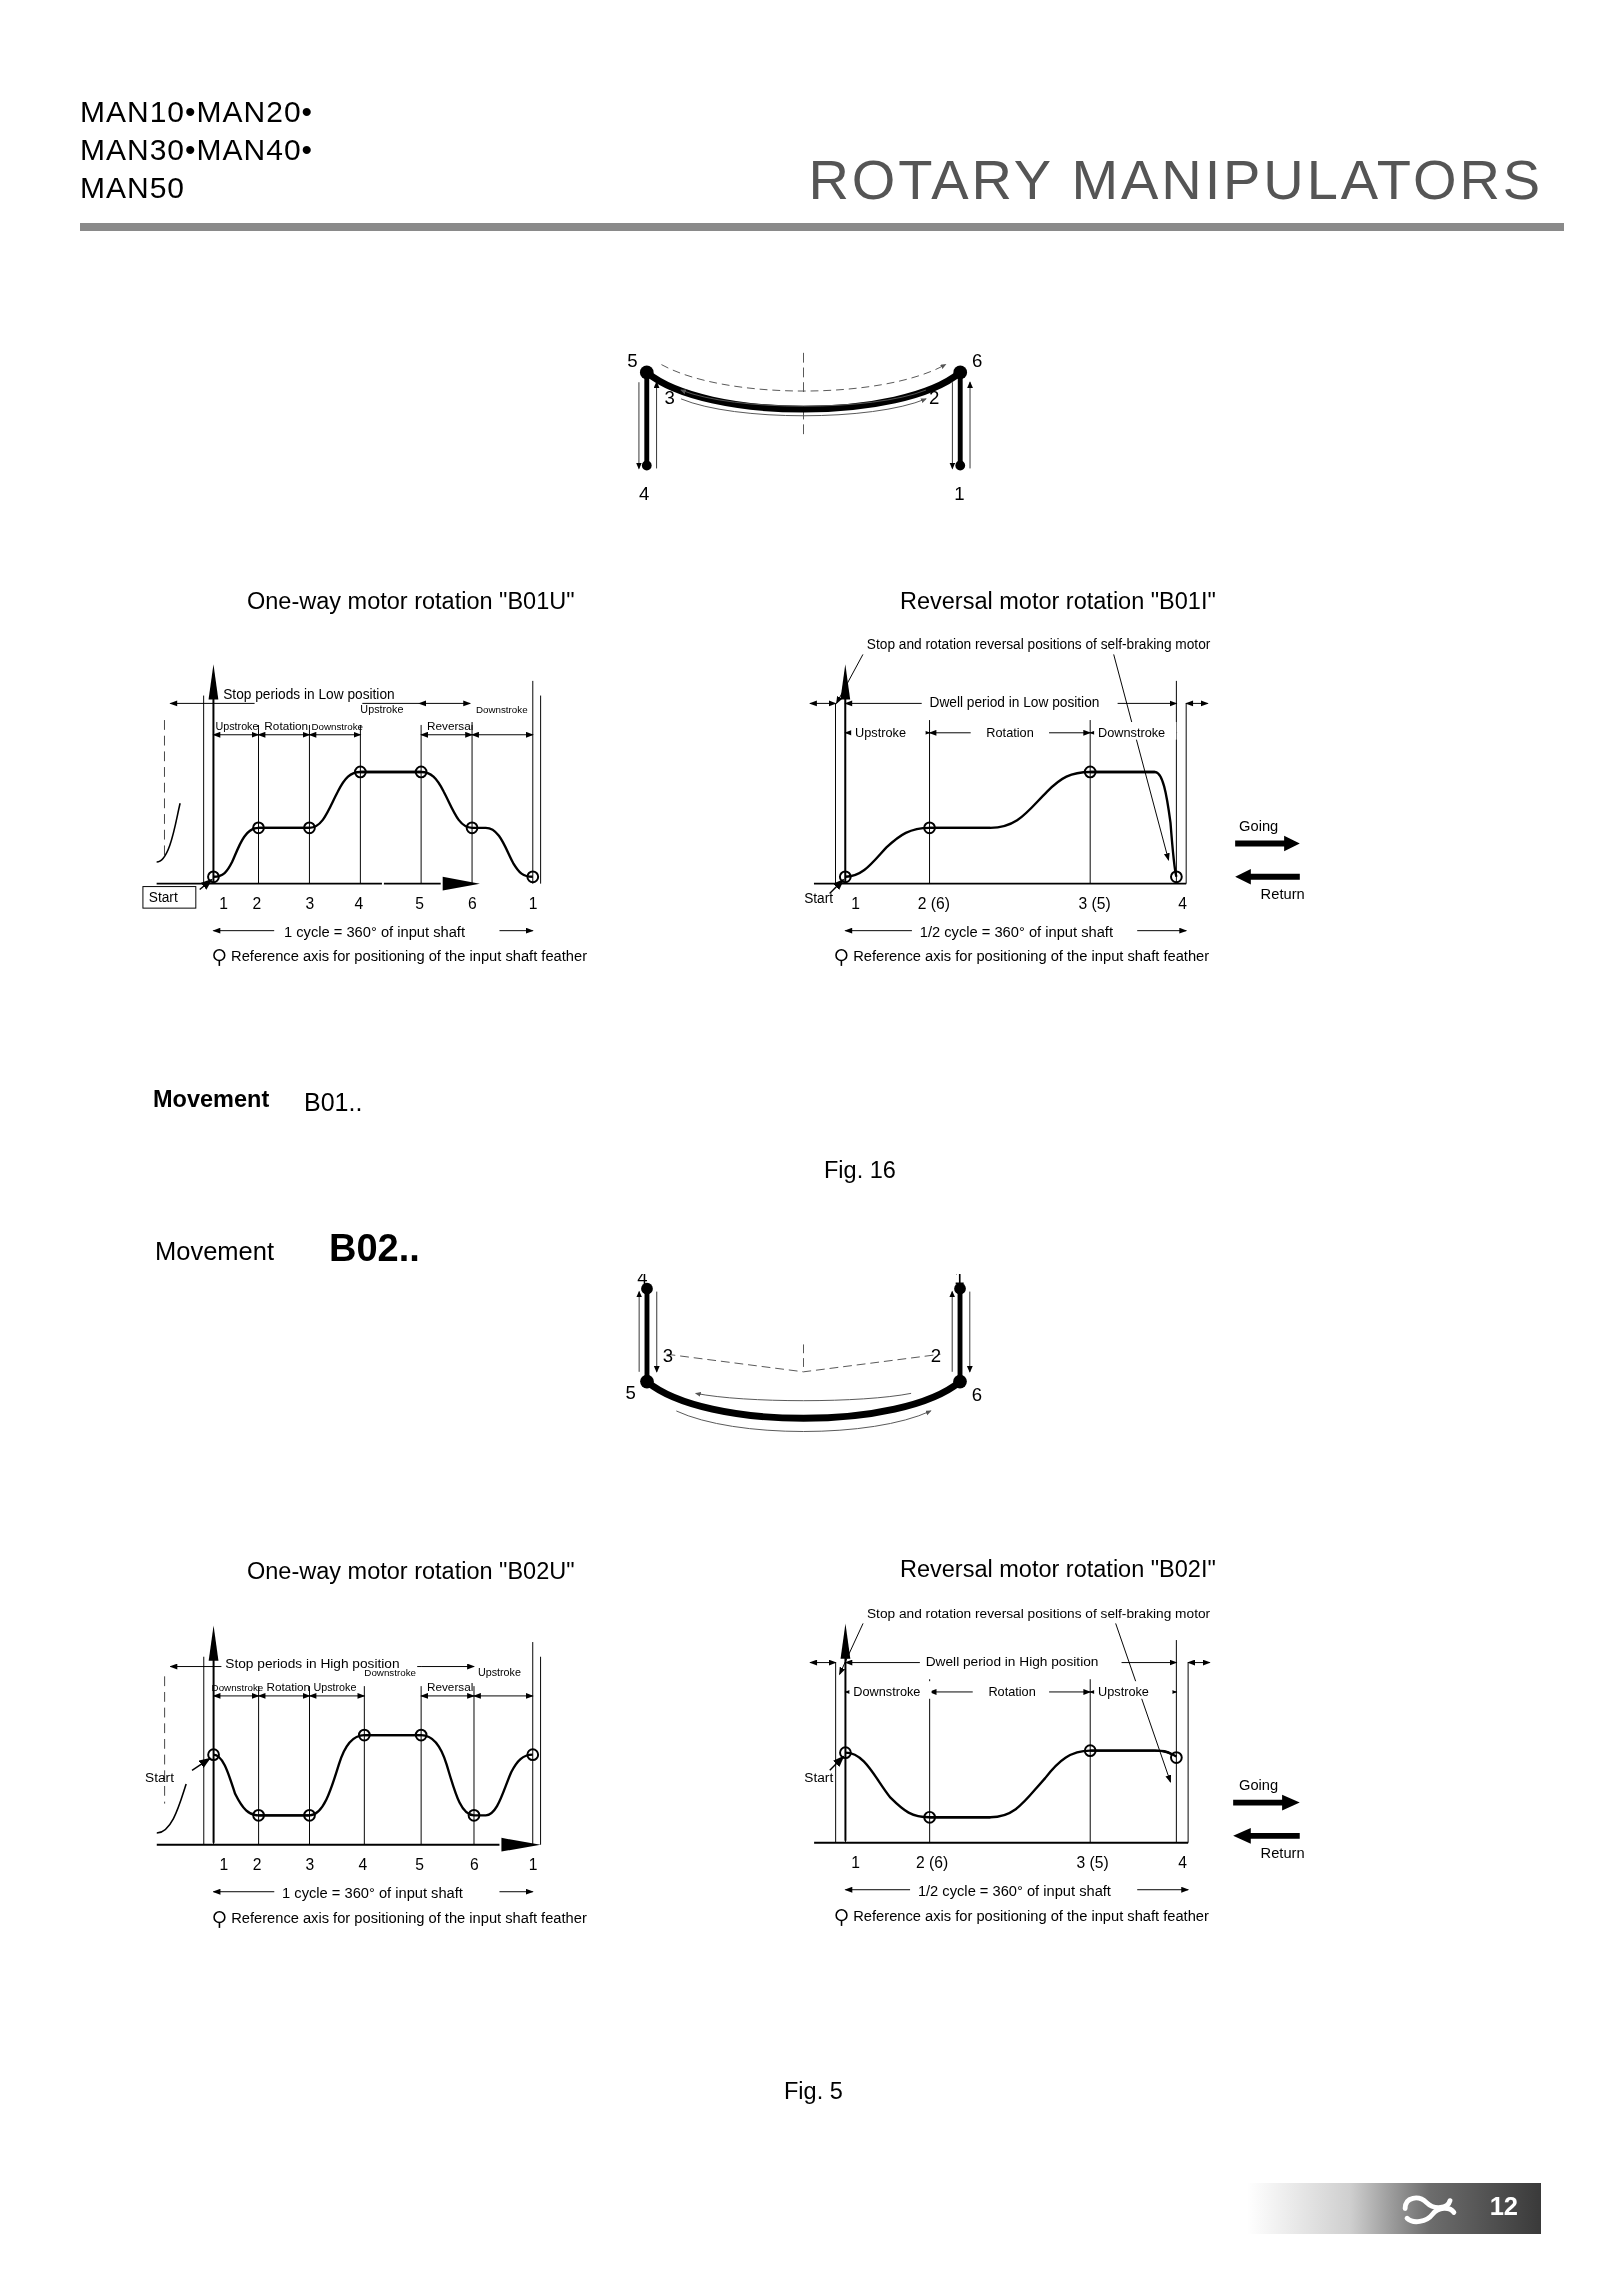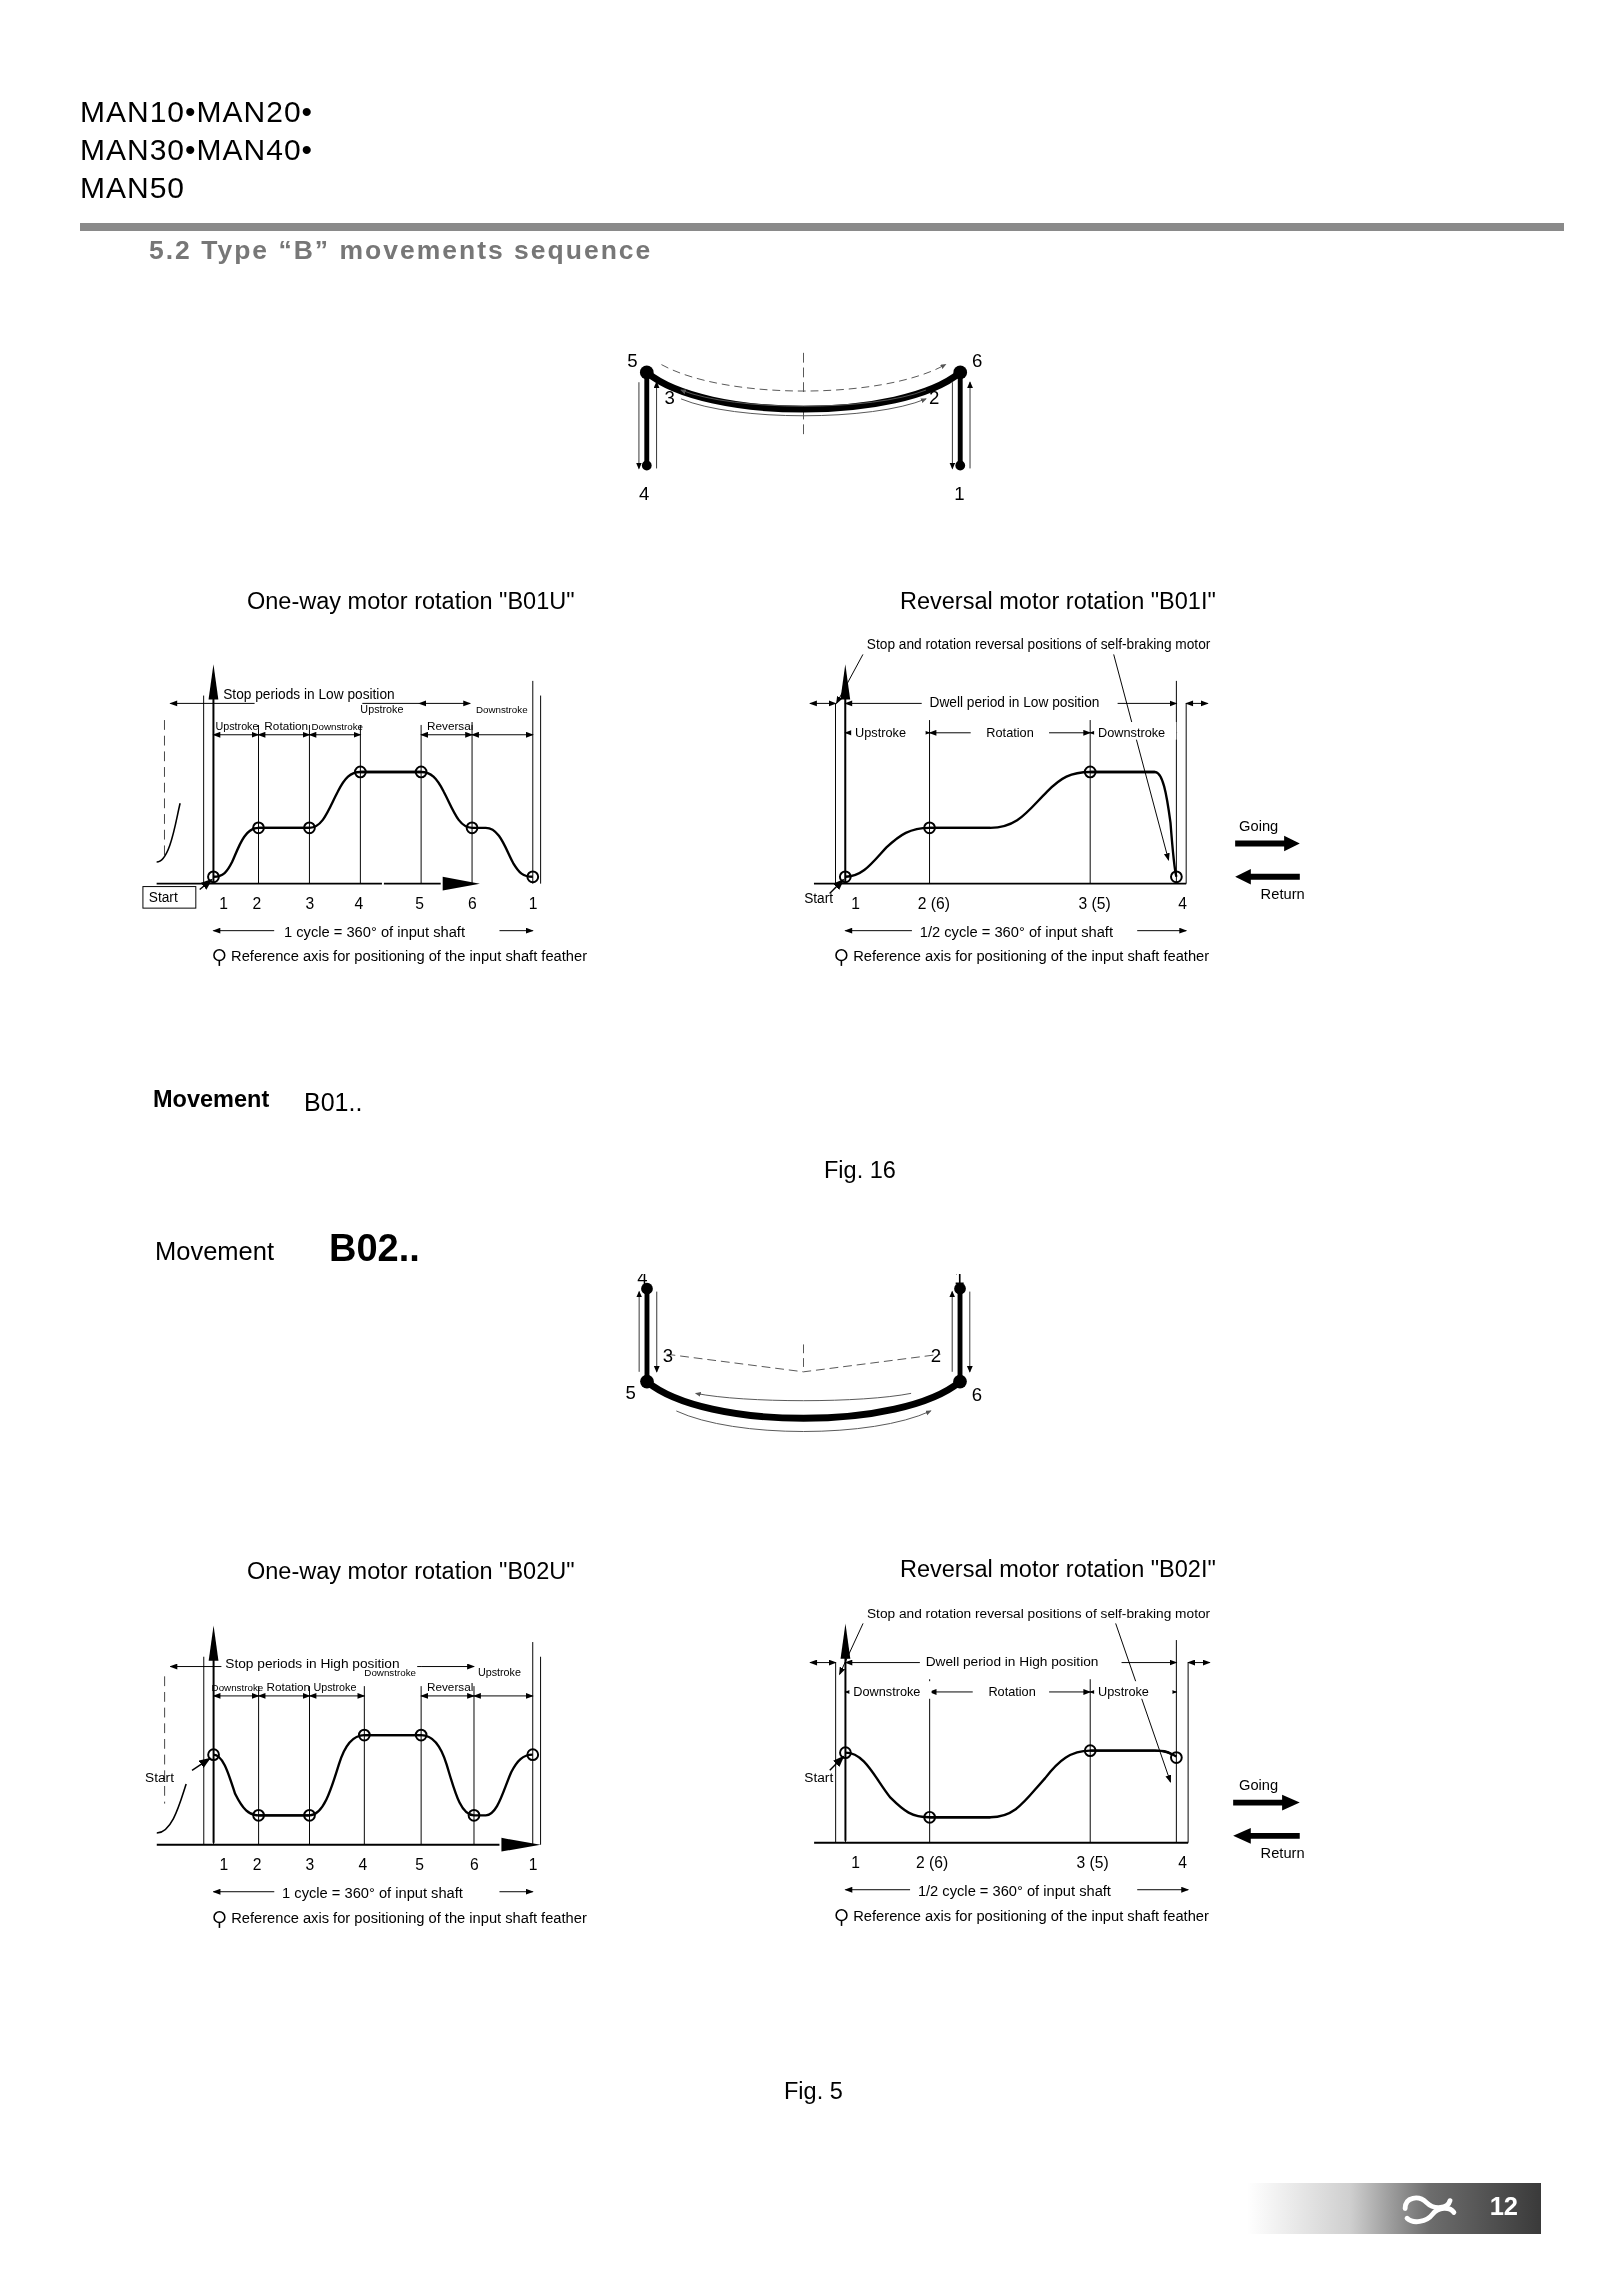--- a/index.html
+++ b/index.html
@@ -130,22 +130,22 @@
 <body>
 
 <div class="page">
 
   <div class="header">
     <div class="model-list">
       <div>MAN10•MAN20•</div>
       <div>MAN30•MAN40•</div>
       <div>MAN50</div>
     </div>
+    <div class="main-title">ROTARY MANIPULATORS</div>
     <div class="title-rule"></div>
-    <div class="section-heading">5.2   Type “B” movements sequence</div>
   </div>
 
   <svg class="lbl" style="left:588px; top:343px;" width="431" height="196" viewBox="0 0 440 200">
     <defs>
       <marker id="ah" markerWidth="8" markerHeight="8" refX="6" refY="3" orient="auto">
         <path d="M0,0 L7,3 L0,6 z" fill="#000"></path>
       </marker>
       <marker id="ahs" markerWidth="7" markerHeight="7" refX="5" refY="2.5" orient="auto">
         <path d="M0,0 L6,2.5 L0,5 z" fill="#555"></path>
       </marker>

